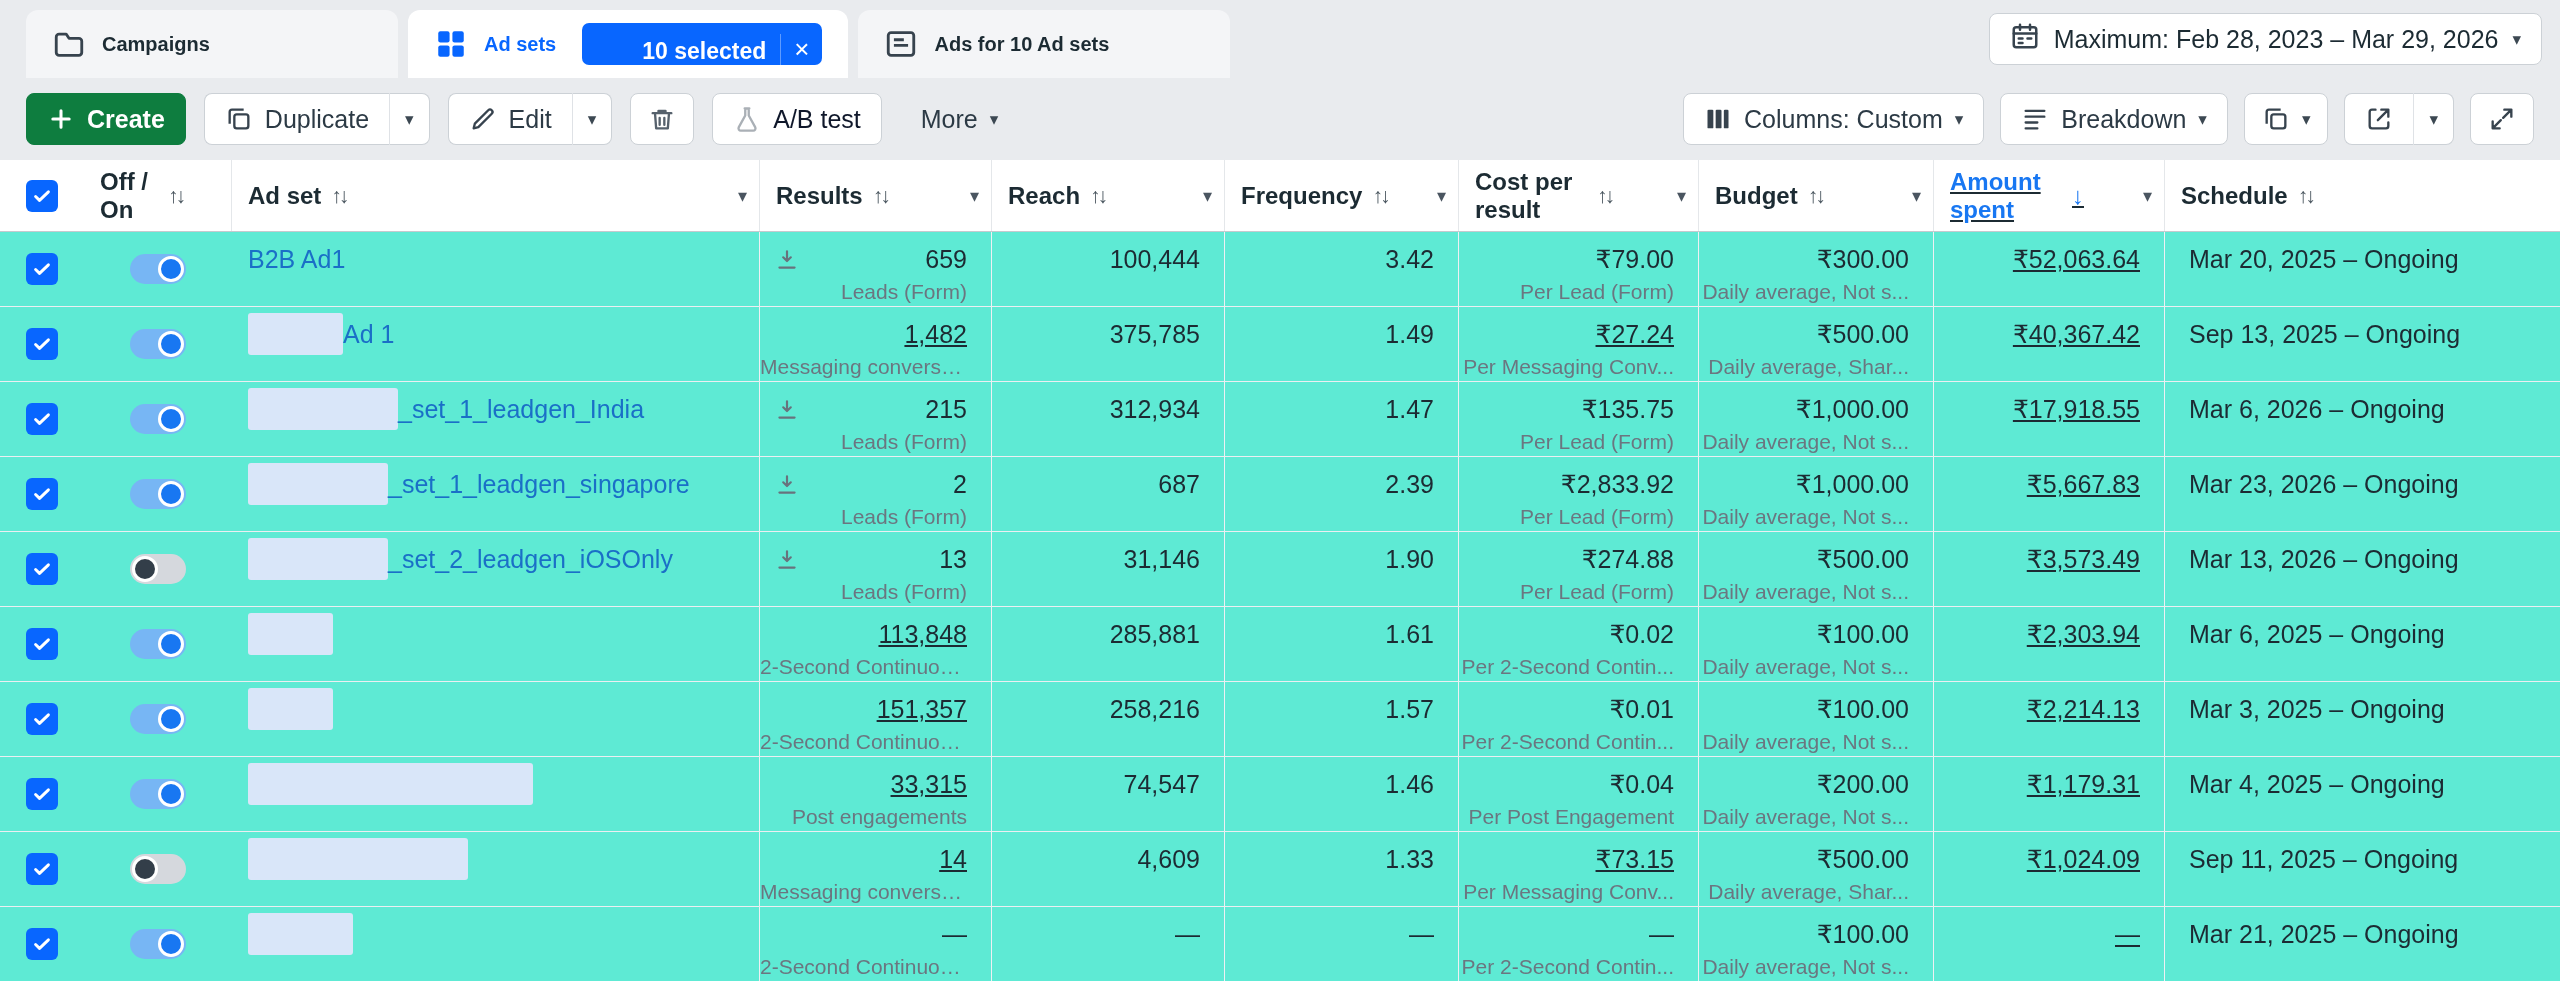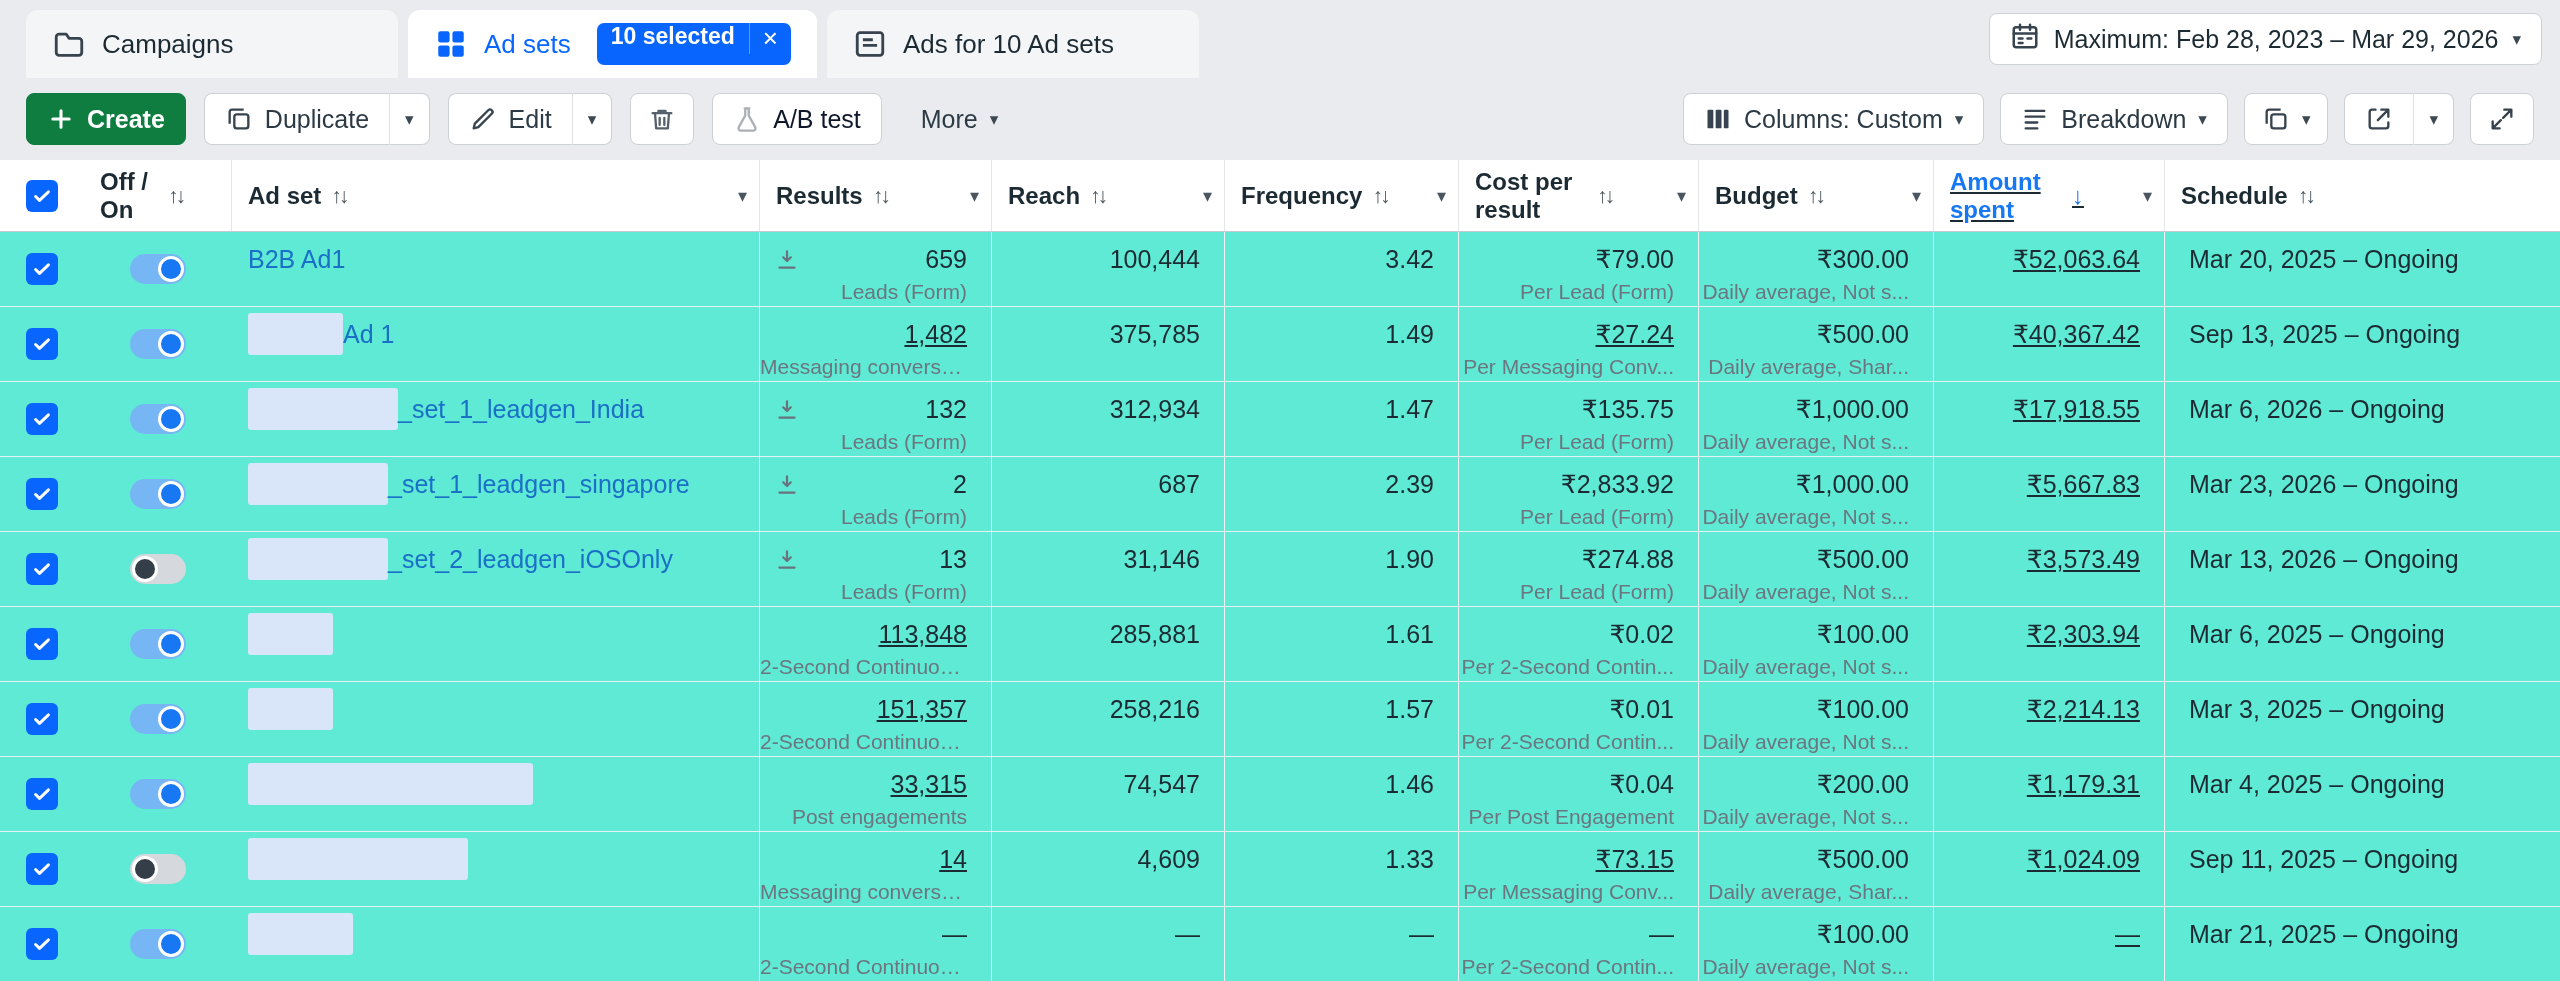--- a/index.html
+++ b/index.html
@@ -9,24 +9,24 @@
     background:#e9ebee; color:#1c2b33;
   }
   
   .tabbar { height:78px; background:#e9ebee; display:flex; align-items:stretch;
             padding:10px 26px 0 26px; gap:10px; position:relative; }
   .tab { border-radius:12px 12px 0 0; background:#f4f5f7; display:flex; align-items:center;
          gap:16px; padding:0 26px; min-width:372px; cursor:pointer; }
   .tab.active { background:#ffffff; }
   .tab-icon { width:34px; height:34px; display:flex; flex:none; }
   .tab-icon svg { width:100%; height:100%; }
-  .tab-label { font-size:26px; font-weight:400; color:#1c2b33; white-space:nowrap; }
+  .tab-label { font-size:20px; font-weight:700; color:#1c2b33; white-space:nowrap; }
   .tab.active .tab-label { color:#0866ff; }
   .badge { background:#0866ff; color:#fff; border-radius:7px; height:42px; display:flex;
-           align-items:flex-start; font-size:23px; font-weight:700; margin-left:10px; overflow:hidden; }
+           align-items:flex-end; font-size:23px; font-weight:700; margin-left:10px; overflow:hidden;padding-left:46px; }
   .badge .blabel { padding:0 14px; white-space:nowrap; }
   .badge .bx { padding:0 13px; font-size:26px; font-weight:400; border-left:1px solid rgba(255,255,255,.35); cursor:pointer; }
   .datebtn { position:absolute; right:18px; top:13px; height:52px; background:#fff;
              border:1.5px solid #ccd1d6; border-radius:8px; display:flex; align-items:center;
              gap:14px; padding:0 20px; font-size:25px; color:#1c2b33; cursor:pointer; white-space:nowrap; }
   .datebtn svg { width:30px; height:30px; }
   
   .toolbar { height:82px; background:#e9ebee; display:flex; align-items:center; padding:0 26px; gap:18px; }
   .btn { height:52px; background:#fff; border:1.5px solid #ccd1d6; border-radius:8px;
          display:flex; align-items:center; gap:12px; padding:8px 20px; font-size:25px;
@@ -403,21 +403,21 @@
         <span class="redact" style="width: 150px;"></span>
         <a class="adset-link" href="#">_set_1_leadgen_India</a>
       </div>
     </div>
     <div class="cell c-num c-results">
       <span class="dl">
         <svg viewBox="0 0 24 24">
               <path d="M12 4v9M8.5 9.5L12 13l3.5-3.5M5 19h14" fill="none" stroke="#68737d" stroke-width="2" stroke-linecap="round" stroke-linejoin="round"></path>
             </svg>
       </span>
-      <div class="val">132</div>
+      <div class="val">215</div>
       <div class="sub">Leads (Form)</div>
     </div>
     <div class="cell c-num c-reach">
       <div class="val">312,934</div>
     </div>
     <div class="cell c-num c-freq">
       <div class="val">1.47</div>
     </div>
     <div class="cell c-num c-cost">
       <div class="val">₹135.75</div>

